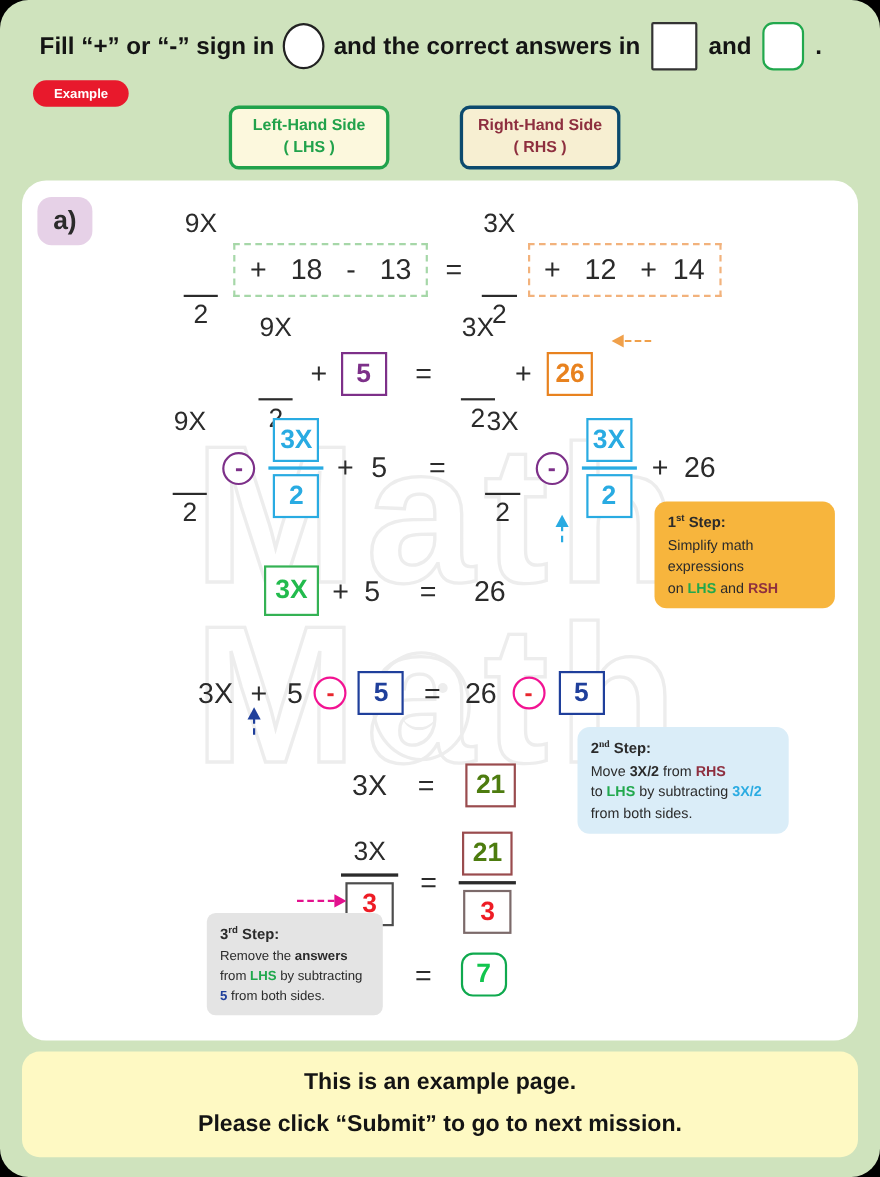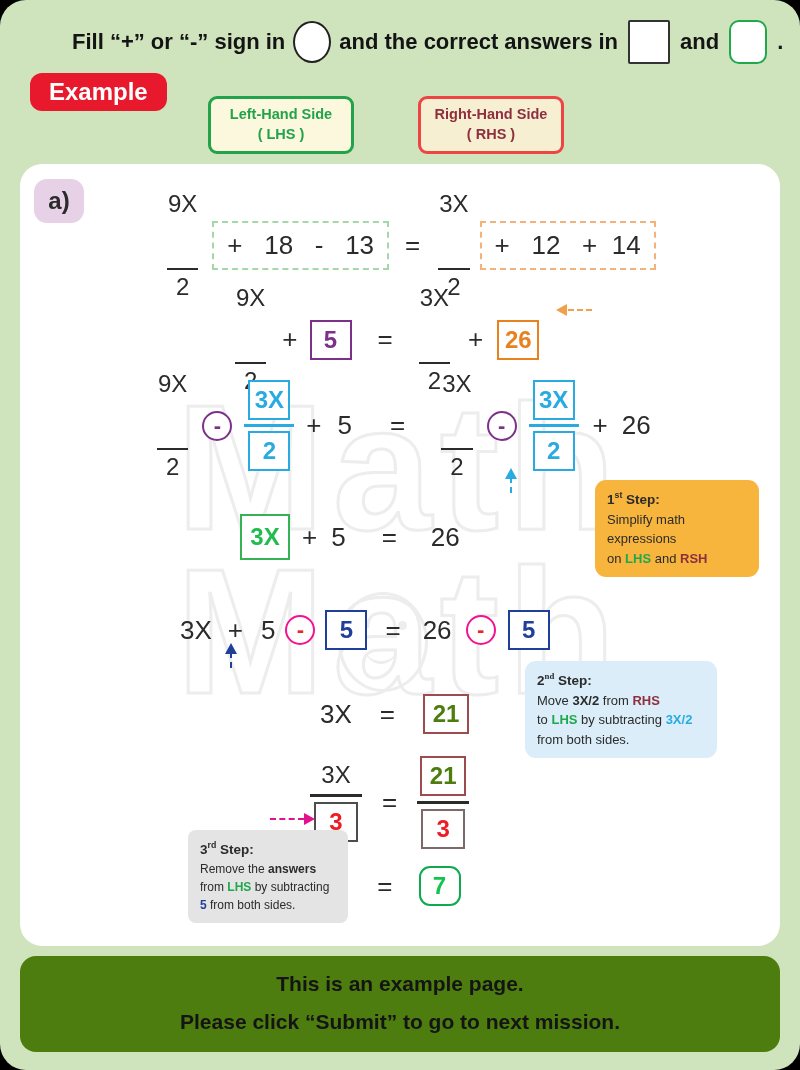--- a/index.html
+++ b/index.html
@@ -2,31 +2,31 @@
 <html><head>
 <meta charset="utf-8">
 <style>
   html,body{margin:0;padding:0;}
   body{width:800px;height:1070px;position:relative;background:#000;
        font-family:"Liberation Sans","DejaVu Sans",sans-serif;}
   .page{position:absolute;inset:0;background:#cfe3bd;border-radius:26px;overflow:hidden;}
 
   
   .instruction{position:absolute;left:36px;top:20px;display:flex;align-items:center;
-               font-size:22px;font-weight:600;color:#141414;z-index:2;margin-left:36px;}
+               font-size:22px;font-weight:600;color:#141414;z-index:2;}
   .glyph-circle{width:34px;height:38px;border:2.5px solid #222;border-radius:50%;
                 background:#fff;margin:0 8px;}
   .glyph-square{width:38px;height:40px;border:2.5px solid #333;background:#fff;margin:0 10px;border-radius:2px;}
   .glyph-square.green{border-color:#21a84d;border-radius:10px;width:34px;}
   .example-badge{position:absolute;left:30px;top:73px;background:#e8192c;color:#fff;
-                 font-size:24px;font-weight:bold;padding:5px 19px;border-radius:12px;z-index:2;}
+                 font-size:12px;font-weight:bold;padding:5px 19px;border-radius:12px;z-index:2;}
   .side-label{position:absolute;top:96px;width:140px;padding:5px 0 6px;text-align:center;
               font-size:14.5px;font-weight:bold;line-height:1.4;border-radius:9px;z-index:2;}
   .side-label.lhs{left:208px;background:#fcf8dd;border:3px solid #21a24b;color:#21a24b;}
-  .side-label.rhs{left:418px;background:#f7efd2;border:3px solid #ef4444;color:#8e2f3f;}
+  .side-label.rhs{left:418px;background:#f7efd2;border:3px solid #0c4a6e;color:#8e2f3f;}
 
   
   .panel{position:absolute;left:20px;top:164px;width:760px;height:782px;background:#fff;
          border-radius:22px;overflow:hidden;}
   .item-label{position:absolute;left:14px;top:15px;width:50px;height:44px;background:#e6d1e7;
               border-radius:13px;display:flex;align-items:center;justify-content:center;
               font-size:24px;font-weight:bold;color:#2b2b2b;z-index:2;}
 
   
   .watermark{position:absolute;left:0;right:0;top:222px;text-align:center;z-index:0;
@@ -67,39 +67,39 @@
   .circ{width:30px;height:30px;border-radius:50%;border:2.5px solid;display:inline-flex;
         align-items:center;justify-content:center;font-size:22px;font-weight:bold;
         background:#fff;box-sizing:border-box;line-height:1;}
   .circ.purple{border-color:#7d3089;color:#7d3089;}
   .circ.pink{border-color:#f21392;color:#e8262d;}
 
   
   .callout{position:absolute;z-index:3;font-size:13px;line-height:1.5;color:#2b2b2b;
            padding:9px 12px;border-radius:11px;}
   .callout .title{font-weight:bold;font-size:13.5px;}
-  .callout.step1{left:575px;top:292px;width:140px;background:#f7b53d;margin-top:24px;}
+  .callout.step1{left:575px;top:292px;width:140px;background:#f7b53d;}
   .callout.step2{left:505px;top:497px;width:168px;background:#daedf8;}
   .callout.step3{left:168px;top:666px;width:136px;background:#e4e4e4;font-size:12px;border-radius:8px;}
   .c-green{color:#21a84d;font-weight:bold;}
   .c-maroon{color:#8e2f3f;font-weight:bold;}
   .c-cyan{color:#29abe2;font-weight:bold;}
   .c-blue{color:#1f3f9b;font-weight:bold;}
   .c-bold{font-weight:bold;}
 
   
   .dash-h{position:absolute;border-top:2.5px dashed;z-index:3;}
   .dash-v{position:absolute;border-left:2.5px dashed;z-index:3;}
   .tri{position:absolute;width:0;height:0;z-index:3;}
   .tri.left{border-top:6px solid transparent;border-bottom:6px solid transparent;border-right:11px solid;}
   .tri.right{border-top:6px solid transparent;border-bottom:6px solid transparent;border-left:11px solid;}
   .tri.up{border-left:6px solid transparent;border-right:6px solid transparent;border-bottom:11px solid;}
 
   
-  .footer{position:absolute;left:20px;top:956px;width:760px;height:96px;background:#4d7c0f;
+  .footer{position:absolute;left:20px;top:956px;width:760px;height:96px;background:#fef9c3;
           border-radius:16px;text-align:center;z-index:2;}
   .footer .l1{margin-top:16px;font-size:21px;font-weight:bold;color:#141414;}
   .footer .l2{margin-top:14px;font-size:21px;font-weight:bold;color:#141414;}
 </style>
 </head>
 <body>
 
 <div class="page">
 
   <div class="instruction">

